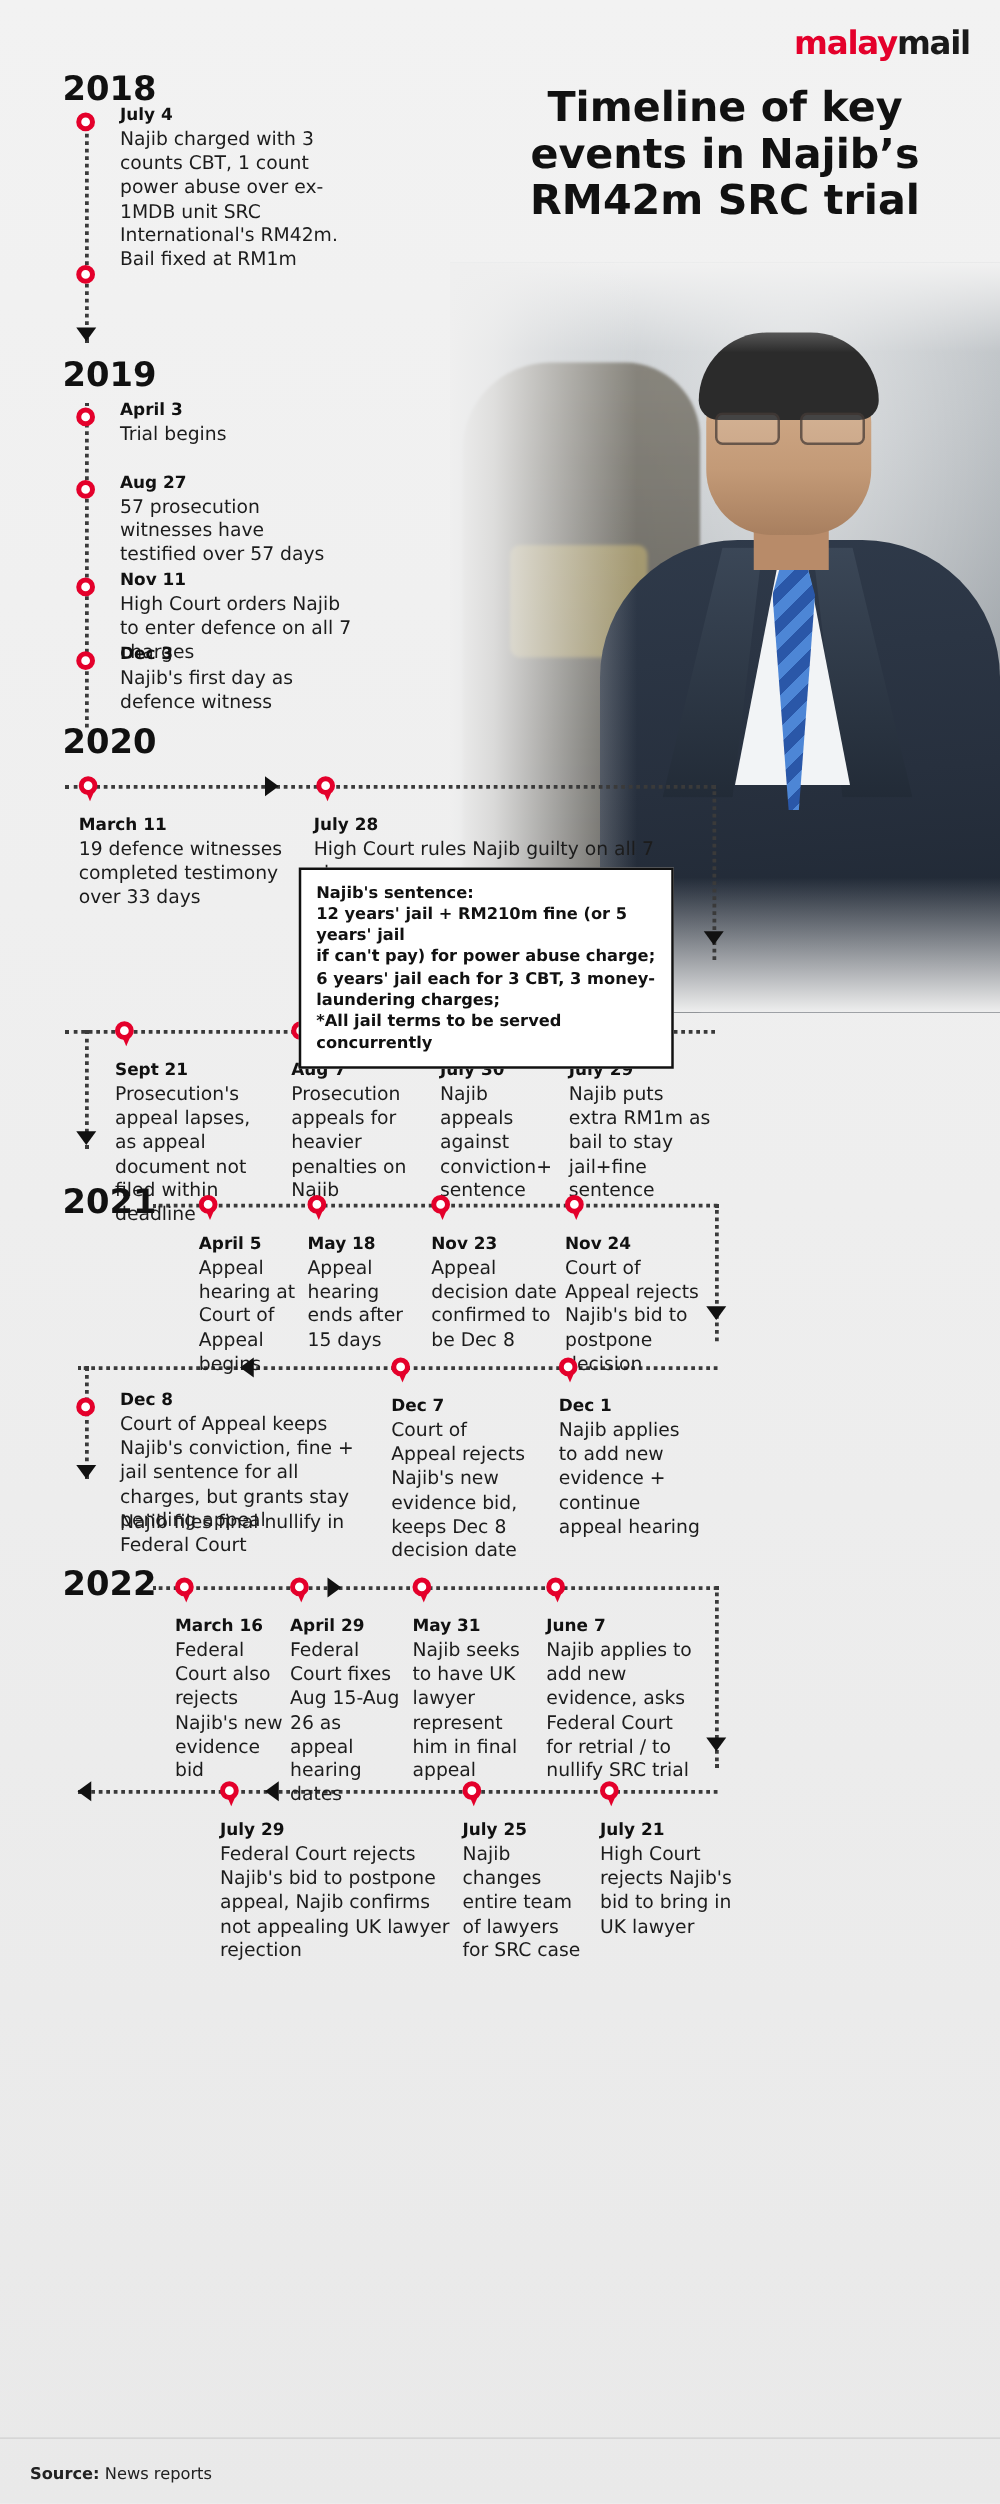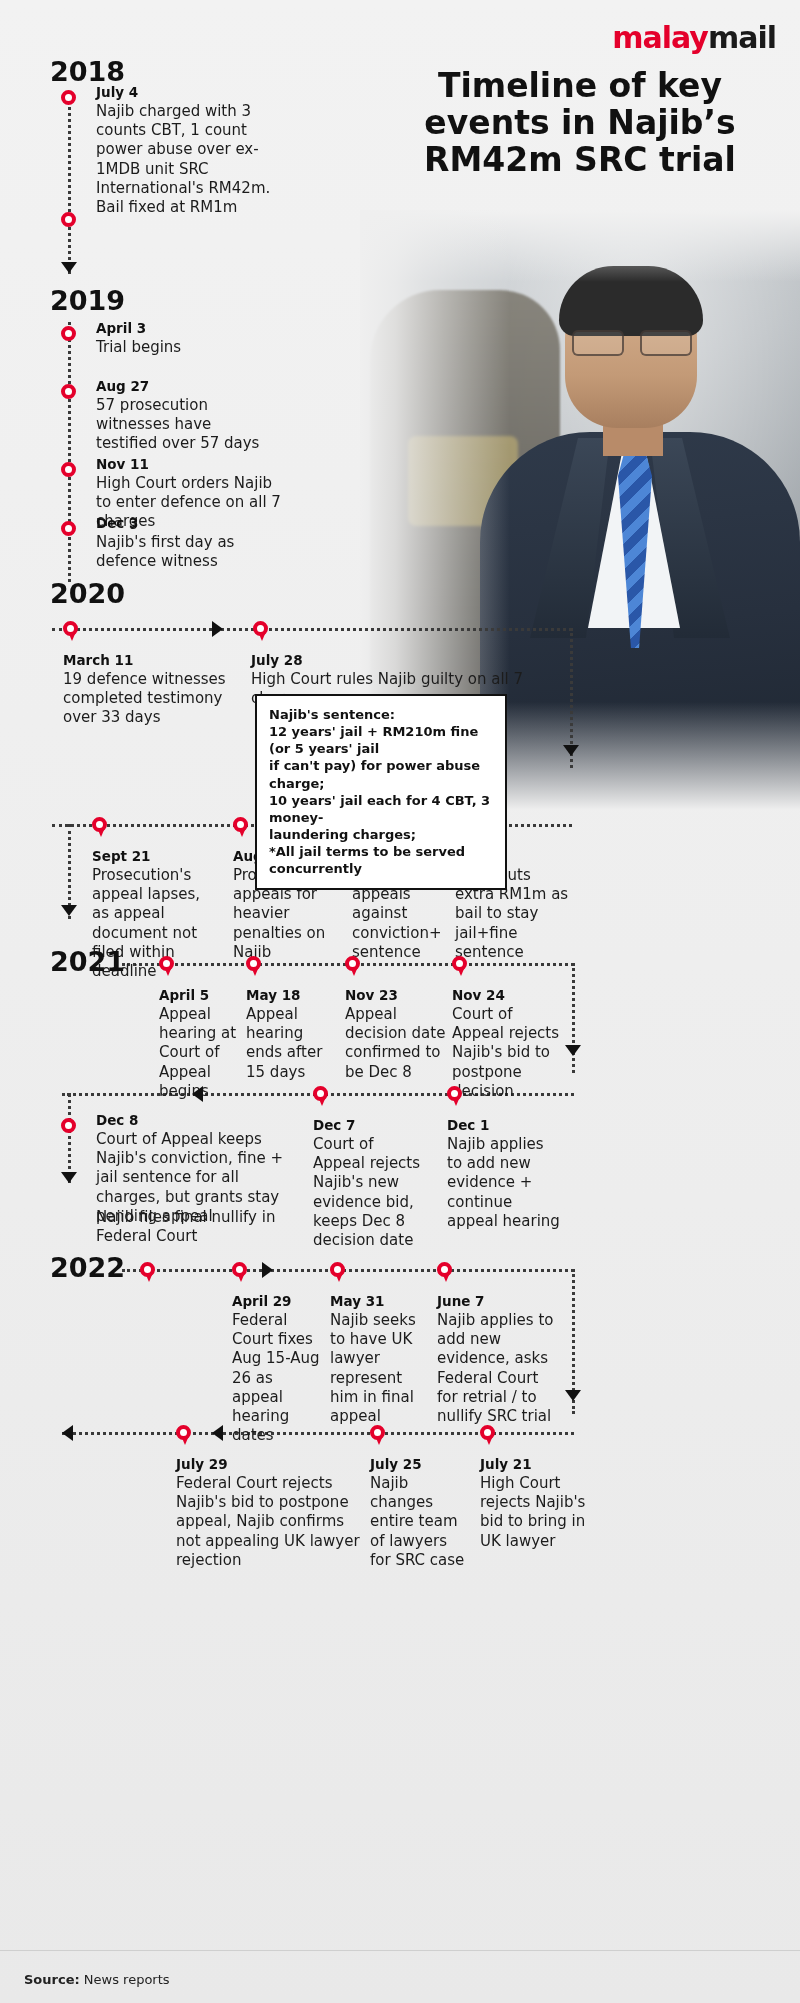--- a/index.html
+++ b/index.html
@@ -11,21 +11,21 @@
     position:relative;
     overflow:hidden;
   }
   .page {
     position:absolute; left:0; top:0; width:800px; height:2003px;
     background:linear-gradient(180deg,#f2f2f2 0%,#ededed 60%,#e9e9e9 100%);
   }
   
   .logo {
     position:absolute; right:24px; top:20px;
-    font-size:30px; font-weight:bold; letter-spacing:-1px;
+    font-size:26px; font-weight:bold; letter-spacing:-1px;
     font-family:"DejaVu Sans", sans-serif;
   }
   .logo .red { color:#e4002b; }
   .logo .blk { color:#1a1a1a; }
   .headline {
     position:absolute; left:400px; top:68px; width:360px;
     text-align:center;
     font-size:33px; line-height:1.12; font-weight:bold; color:#111;
     font-family:"DejaVu Sans", sans-serif;
     z-index:6;
@@ -232,25 +232,25 @@
     <div class="d">March 11</div>
     <div class="t">19 defence witnesses completed testimony over 33 days</div>
   </div>
 
   <div class="node pin" style="left:253px; top:621px;"></div>
   <div class="entry" style="left:251px; top:652px; width:300px;">
     <div class="d">July 28</div>
     <div class="t">High Court rules Najib guilty on all 7 charges</div>
   </div>
 
-  <div class="sentence-box" style="left:255px; top:694px; width:252px;">
+  <div class="sentence-box" style="left:239px; top:694px; width:300px;">
     <div>Najib's sentence:</div>
     <div>12 years' jail + RM210m fine (or 5 years' jail</div>
     <div>if can't pay) for power abuse charge;</div>
-    <div>10 years' jail each for 4 CBT, 3 money-</div>
+    <div>6 years' jail each for 3 CBT, 3 money-</div>
     <div>laundering charges;</div>
     <div>*All jail terms to be served concurrently</div>
   </div>
 
   <div class="dline h" style="left:52px; top:824px; width:520px;"></div>
   <div class="arrow left" style="left:295px; top:817px;"></div>
   <div class="dline v" style="left:68px; top:824px; height:95px;"></div>
   <div class="arrow down" style="left:61px; top:905px;"></div>
 
   <div class="node pin" style="left:92px; top:817px;"></div>
@@ -332,20 +332,24 @@
     <div class="t">Najib applies to add new evidence + continue appeal hearing</div>
   </div>
 
   <div class="year" style="left:50px; top:1252px;">2022</div>
   <div class="dline h" style="left:122px; top:1269px; width:452px;"></div>
   <div class="arrow right" style="left:262px; top:1262px;"></div>
   <div class="dline v" style="left:572px; top:1269px; height:145px;"></div>
   <div class="arrow down" style="left:565px; top:1390px;"></div>
 
   <div class="node pin" style="left:140px; top:1262px;"></div>
+  <div class="entry" style="left:140px; top:1293px; width:92px;">
+    <div class="d">March 16</div>
+    <div class="t">Federal Court also rejects Najib's new evidence bid</div>
+  </div>
 
   <div class="node pin" style="left:232px; top:1262px;"></div>
   <div class="entry" style="left:232px; top:1293px; width:95px;">
     <div class="d">April 29</div>
     <div class="t">Federal Court fixes Aug 15-Aug 26 as appeal hearing dates</div>
   </div>
 
   <div class="node pin" style="left:330px; top:1262px;"></div>
   <div class="entry" style="left:330px; top:1293px; width:100px;">
     <div class="d">May 31</div>

